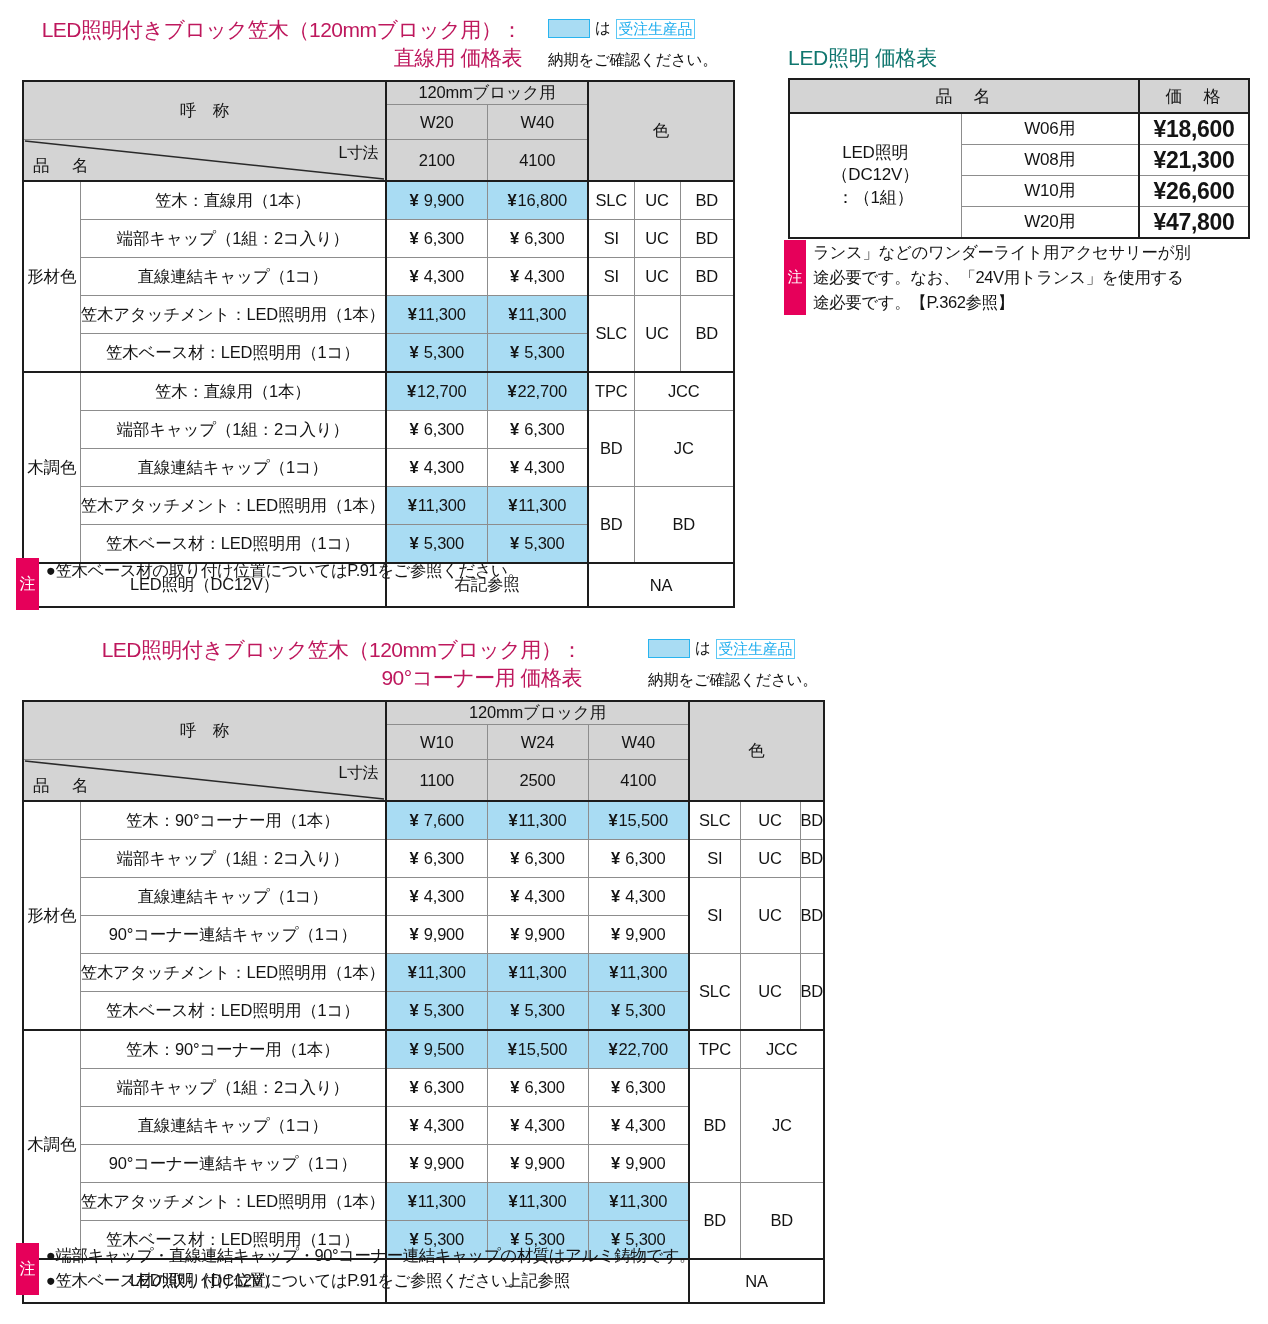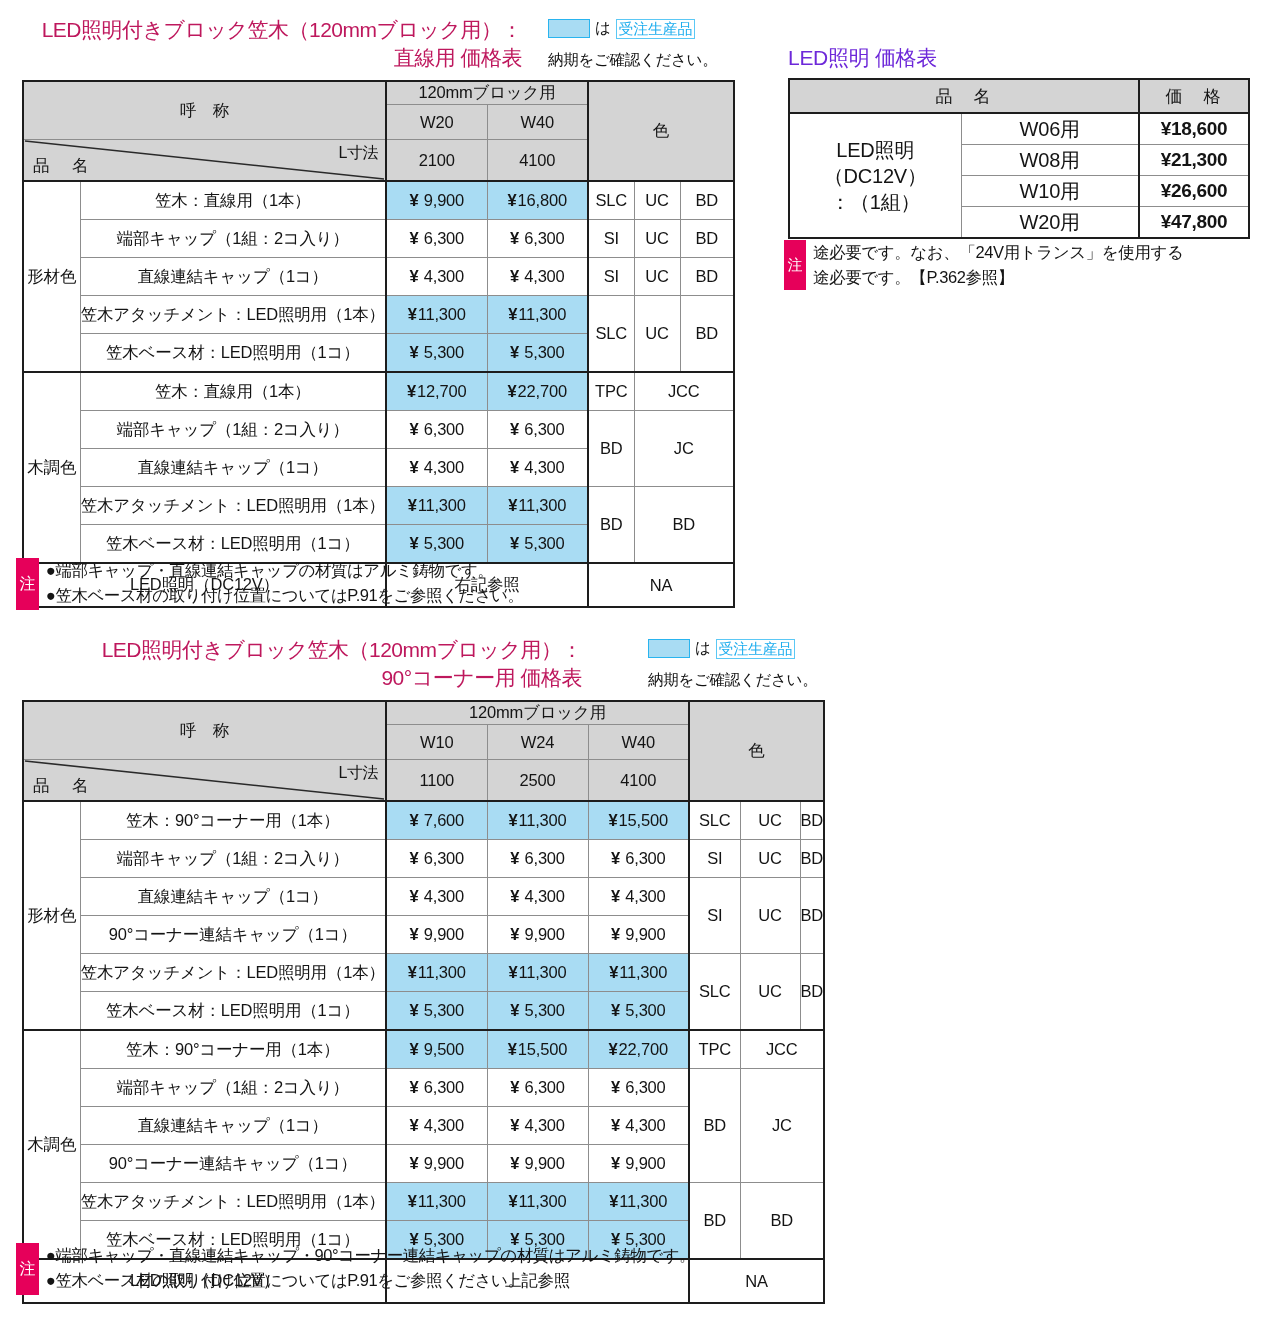--- a/index.html
+++ b/index.html
@@ -174,23 +174,23 @@
   table.led { border-collapse: collapse; table-layout: fixed; border: 2.5px solid #1d1d1d; }
   table.led td {
     border: 1px solid #8d8d8d;
     text-align: center;
     vertical-align: middle;
     font-size: 17px;
     color: #141414;
     background: #ffffff;
     padding: 0;
   }
-  table.led .led-price { font-weight: bold; font-size: 19px; letter-spacing: -0.3px; }
-  table.led .led-name { font-size: 20px; line-height: 1.3; letter-spacing: -0.2px; }
-  .led-title { font-size: 21px; letter-spacing: -0.3px; color: #6d28d9; }
+  table.led .led-price { font-weight: bold; font-size: 23px; letter-spacing: -0.3px; }
+  table.led .led-name { font-size: 17px; line-height: 1.3; letter-spacing: -0.2px; }
+  .led-title { font-size: 21px; letter-spacing: -0.3px; color: #0f766e; }
 </style>
 </head>
 <body>
 
 <div class="block" style="left:22px; top:16px; width:500px;">
   <div class="title">LED照明付きブロック笠木（120mmブロック用）：
 直線用 価格表</div>
 </div>
 
 <div class="block legend" style="left:548px; top:18px;">
@@ -309,21 +309,20 @@
           <td class="thick-t thick-l cell-group" colspan="2">右記参照</td>
           <td class="thick-t thick-l cell-group" colspan="3">NA</td>
         </tr>
       </tbody>
 </table>
 </div>
 
 <div class="block note" style="left:16px; top:558px; width:700px; height:52px;">
   <div class="note-badge">注</div>
   <div class="note-body">
-    <div class="note-line">●端部キャップ・直線連結キャップの材質はアルミ鋳物です。</div>
     <div class="note-line">●笠木ベース材の取り付け位置についてはP.91をご参照ください。</div>
   </div>
 </div>
 
 <div class="block led-title" style="left:788px; top:44px;">LED照明 価格表</div>
 
 <div class="block" style="left:788px; top:78px;">
 <table class="led">
   <colgroup>
         <col style="width:172px">
@@ -356,20 +355,21 @@
           <td class="led-name" style="height:30px;">W20用</td>
           <td class="led-price thick-l"><span class="yen">¥</span>47,800</td>
         </tr>
       </tbody>
 </table>
 </div>
 
 <div class="block note note-right" style="left:784px; top:240px; width:484px;">
   <div class="note-badge">注</div>
   <div class="note-body" id="led-note-body">
+      <div class="note-line">ランス」などのワンダーライト用アクセサリーが別</div>
       <div class="note-line">途必要です。なお、「24V用トランス」を使用する</div>
       <div class="note-line">途必要です。【P.362参照】</div>
     </div>
 </div>
 
 <div class="block" style="left:22px; top:636px; width:560px;">
   <div class="title">LED照明付きブロック笠木（120mmブロック用）：
 90°コーナー用 価格表</div>
 </div>
 

